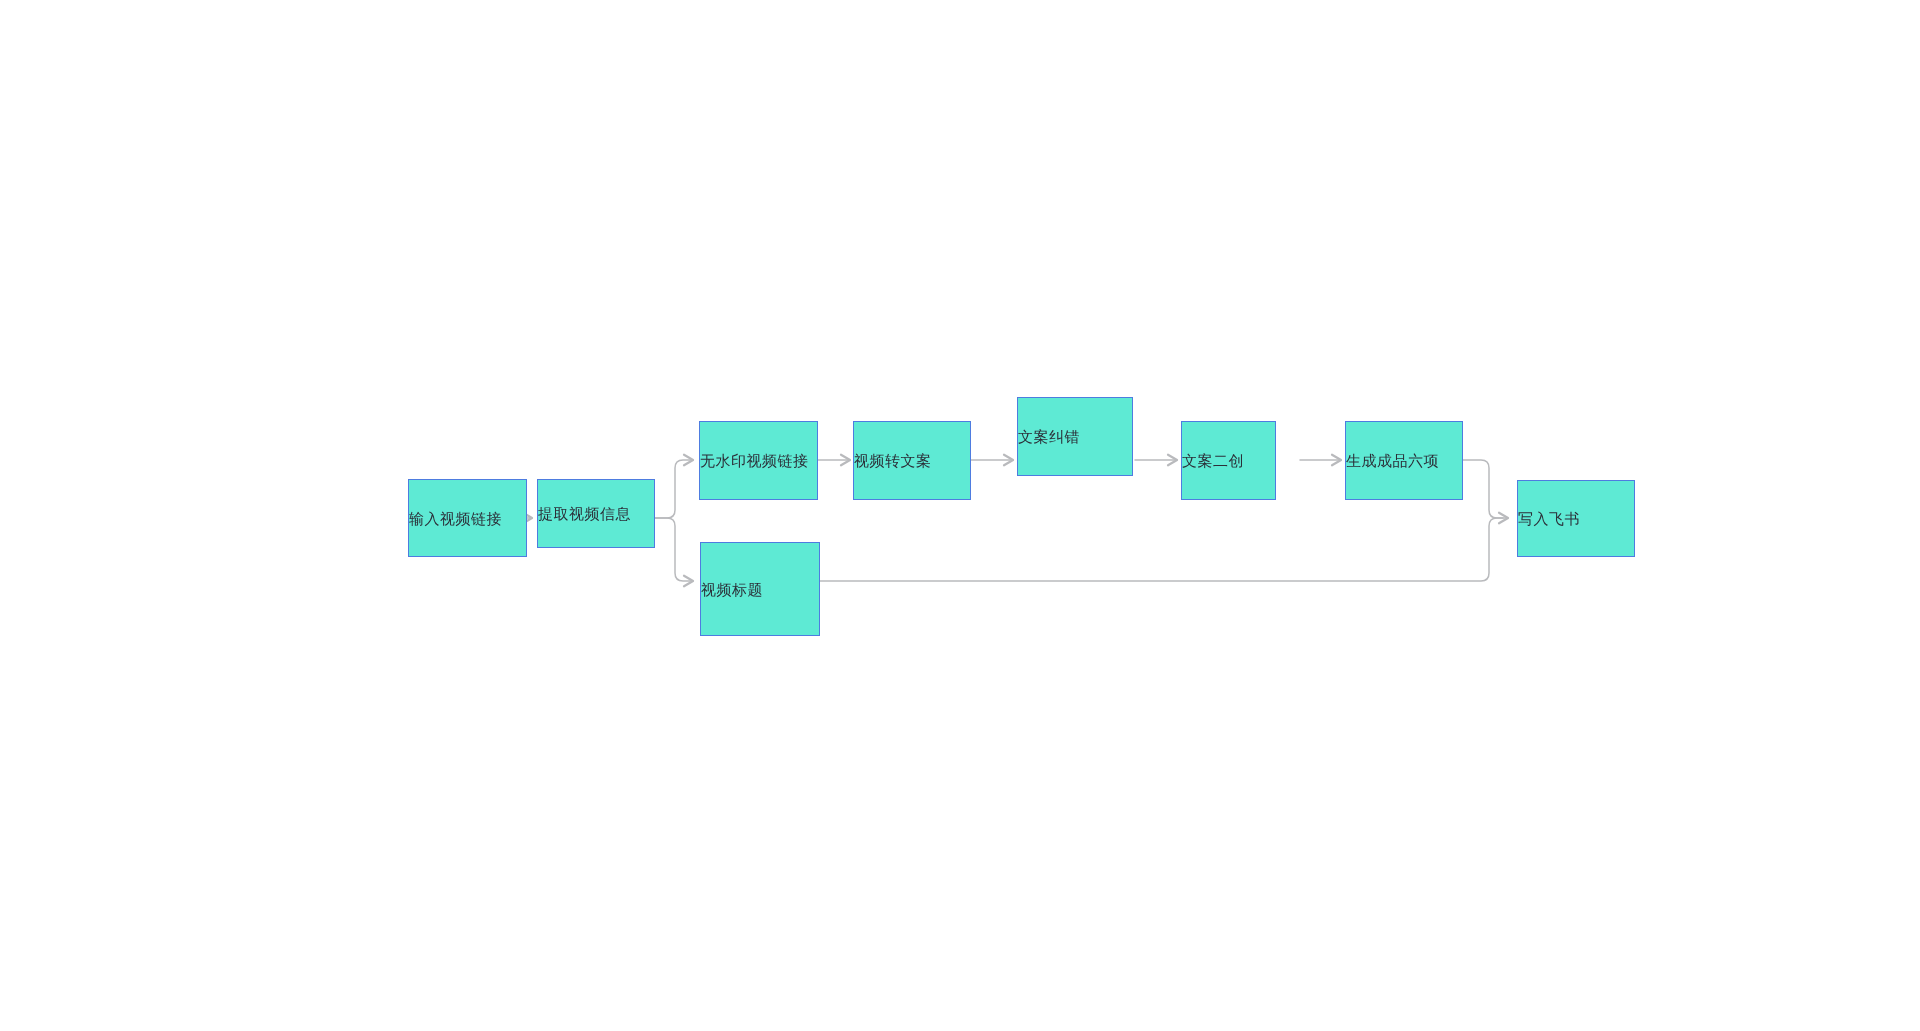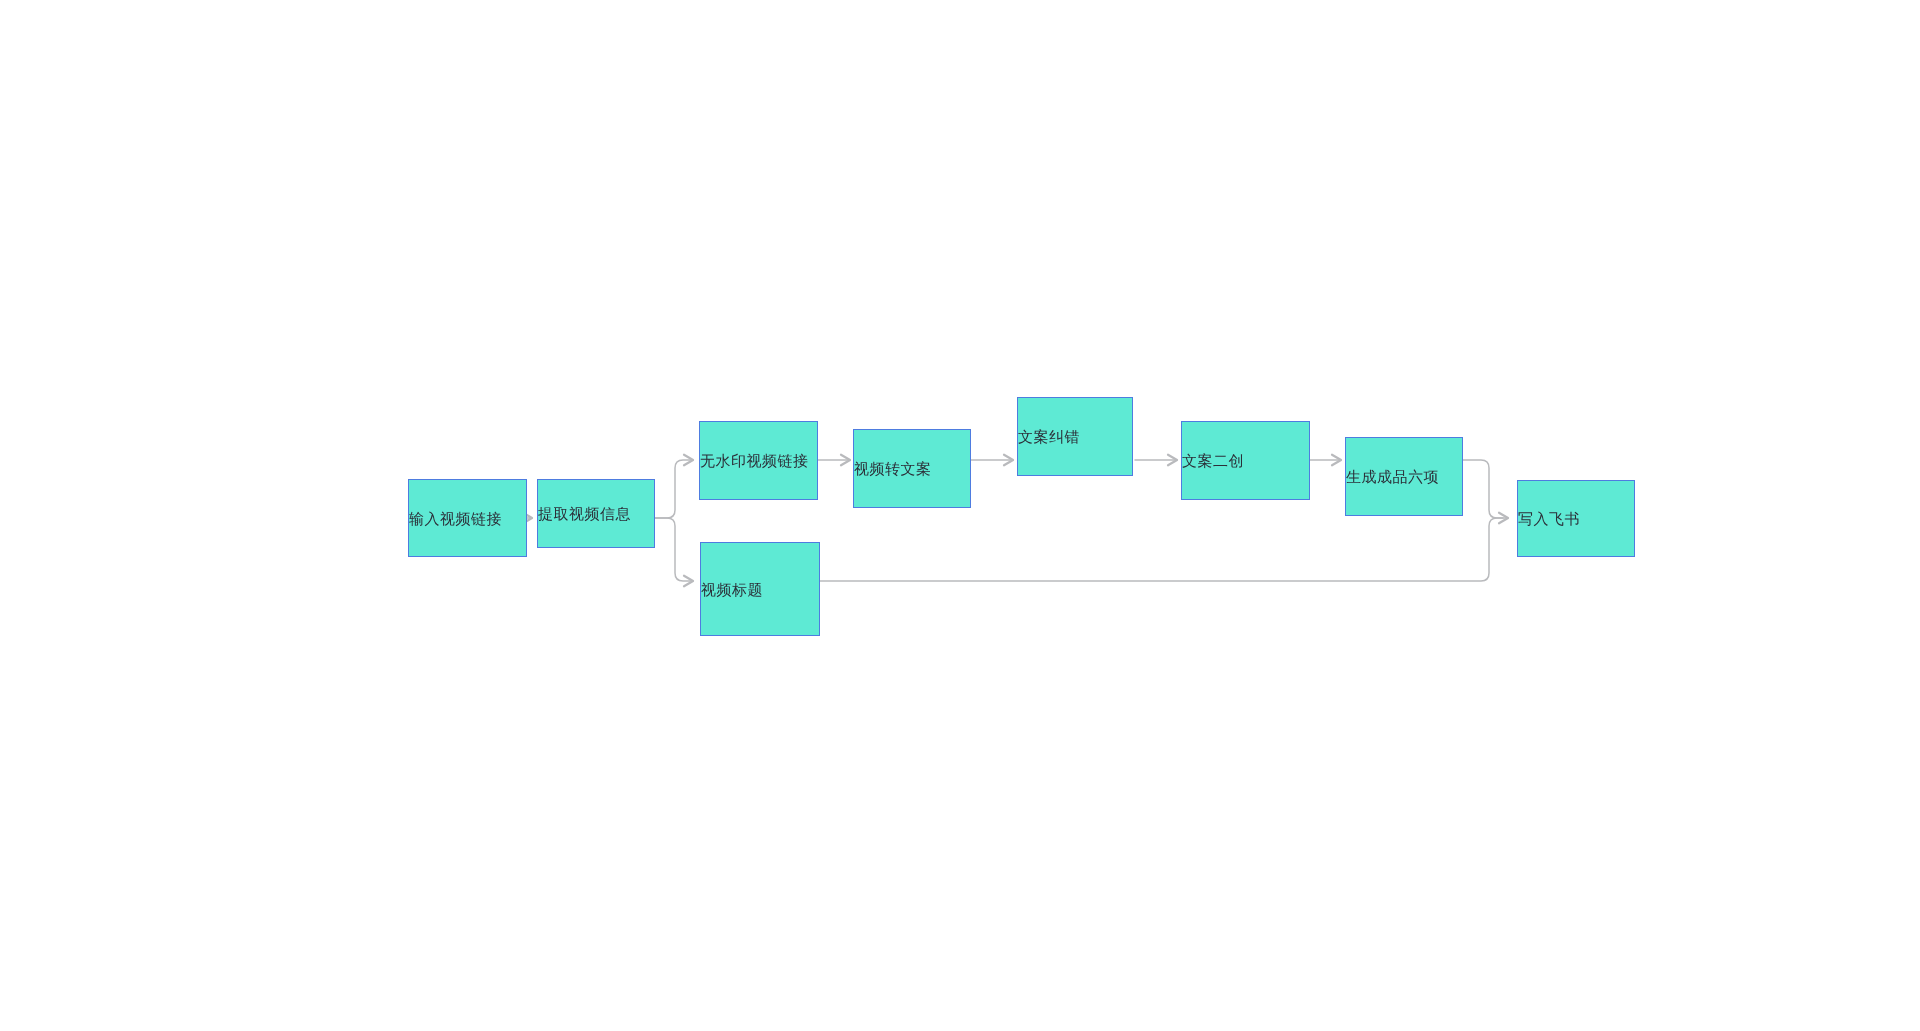--- a/index.html
+++ b/index.html
@@ -71,33 +71,33 @@
   </div>
 
   <div class="node" style="left:537px; top:479px; width:118px; height:69px;">
     <span class="node-label">提取视频信息</span>
   </div>
 
   <div class="node" style="left:699px; top:421px; width:119px; height:79px;">
     <span class="node-label">无水印视频链接</span>
   </div>
 
-  <div class="node" style="left:853px; top:421px; width:118px; height:79px;margin-top:8px;">
+  <div class="node" style="left:853px; top:421px; width:118px; height:79px;">
     <span class="node-label">视频转文案</span>
   </div>
 
   <div class="node" style="left:1017px; top:397px; width:116px; height:79px;">
     <span class="node-label">文案纠错</span>
   </div>
 
-  <div class="node" style="left:1181px; top:421px; width:129px; height:79px;">
+  <div class="node" style="left:1181px; top:421px; width:95px; height:79px;">
     <span class="node-label">文案二创</span>
   </div>
 
-  <div class="node" style="left:1345px; top:421px; width:118px; height:79px;margin-top:16px;">
+  <div class="node" style="left:1345px; top:421px; width:118px; height:79px;">
     <span class="node-label">生成成品六项</span>
   </div>
 
   <div class="node" style="left:700px; top:542px; width:120px; height:94px;">
     <span class="node-label">视频标题</span>
   </div>
 
   <div class="node" style="left:1517px; top:480px; width:118px; height:77px;">
     <span class="node-label">写入飞书</span>
   </div>

